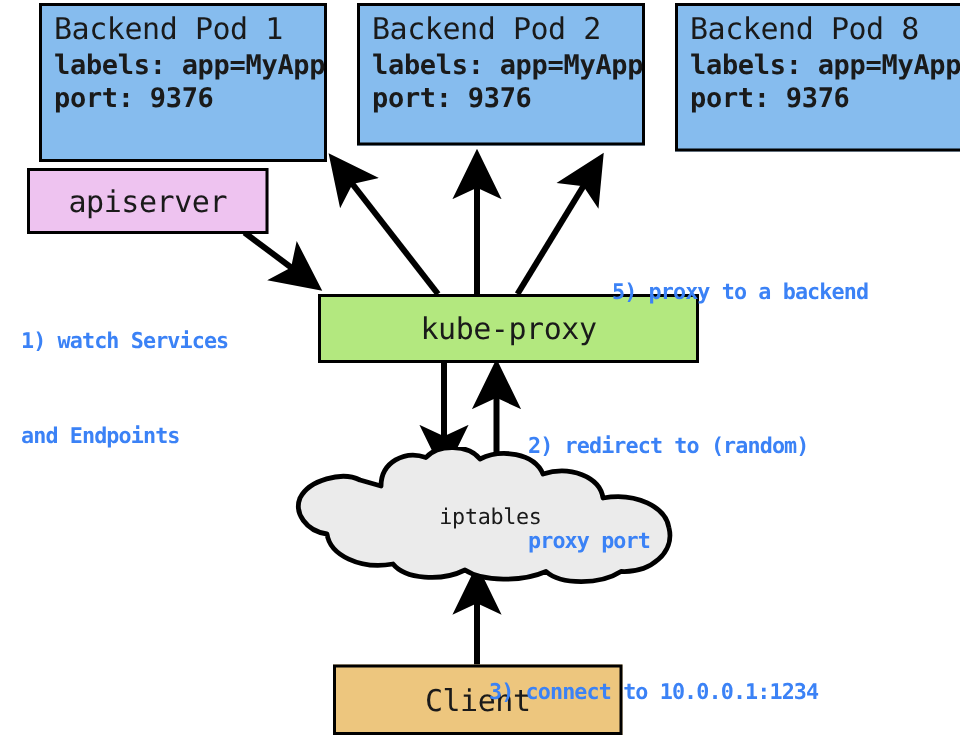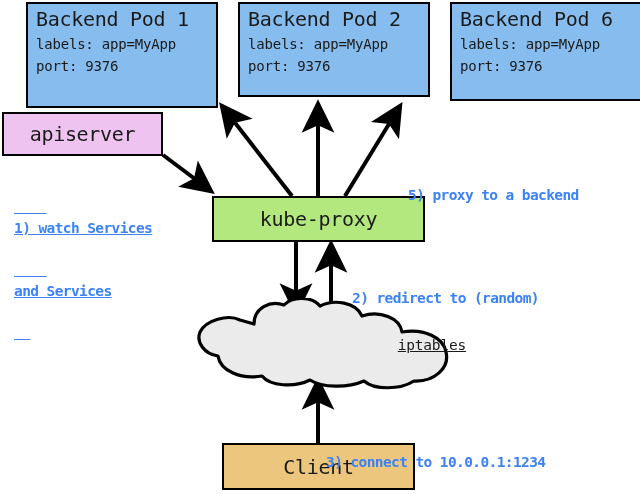--- a/index.html
+++ b/index.html
@@ -36,24 +36,25 @@
     padding: 2px 8px 4px 8px;
     justify-content: flex-start;
   }
   .pod-title {
     font-size: 20px;
     line-height: 27px;
     letter-spacing: -0.3px;
     white-space: nowrap;
   }
   .pod-line {
-    font-size: 14px;
+    font-size: 18px;
     line-height: 22px;
     letter-spacing: -0.2px;
     white-space: nowrap;
+    font-weight: bold;
   }
   .node-center-label {
     text-align: center;
     font-size: 20px;
     line-height: 24px;
     letter-spacing: -0.3px;
     white-space: nowrap;
   }
   .annot {
     position: absolute;
@@ -64,25 +65,24 @@
     letter-spacing: -0.6px;
     color: #3b82f6;
     white-space: pre;
   }
   .cloud-wrap {
     position: absolute;
   }
   .cloud-label {
     position: absolute;
     width: 100%;
-    text-align: right;
+    text-align: center;
     font-size: 14.5px;
     letter-spacing: -0.2px;
     color: #1a1a1a;
-    text-decoration: underline;
   }
 </style>
 </head>
 <body>
 
 <div id="canvas">
 
   <svg id="wires" viewBox="0 0 640 494">
     <defs>
       <marker id="ah" markerWidth="9" markerHeight="9" refX="7.2" refY="4.5" orient="auto" markerUnits="strokeWidth">
@@ -125,60 +125,61 @@
     <div class="pod-line">port: 9376</div>
   </div>
 
   <div class="node pod" style="left:238px; top:2px; width:192px; height:95px; background:#86bcee;">
     <div class="pod-title">Backend Pod 2</div>
     <div class="pod-line">labels: app=MyApp</div>
     <div class="pod-line">port: 9376</div>
   </div>
 
   <div class="node pod" style="left:450px; top:2px; width:192px; height:99px; background:#86bcee;">
-    <div class="pod-title">Backend Pod 6</div>
+    <div class="pod-title">Backend Pod 8</div>
     <div class="pod-line">labels: app=MyApp</div>
     <div class="pod-line">port: 9376</div>
   </div>
 
-  <div class="node" style="left:2px; top:112px; width:161px; height:44px; background:#eec3f0;">
+  <div class="node" style="left:18px; top:112px; width:161px; height:44px; background:#eec3f0;">
     <div class="node-center-label">apiserver</div>
   </div>
 
-  <div class="node" style="left:212px; top:196px; width:213px; height:46px; background:#b3e87f;">
+  <div class="node" style="left:212px; top:196px; width:254px; height:46px; background:#b3e87f;">
     <div class="node-center-label">kube-proxy</div>
   </div>
 
   <div class="cloud-wrap" style="left:188px; top:298px; width:278px; height:92px;">
     <svg width="278" height="92" viewBox="0 0 278 92">
       <path d="M66,26 C66,10 82,2 96,7 C104,-2 124,-2 132,8
                C146,1 168,4 174,18 C192,12 212,20 214,34
                C236,30 256,40 258,54 C262,70 246,84 226,83
                C212,92 186,92 176,83 C160,90 134,90 122,82
                C106,90 82,88 74,78 C52,82 32,72 30,58
                C16,56 8,44 12,34 C18,22 40,16 52,22 Z" fill="#ebebeb" stroke="#000000" stroke-width="3.2" stroke-linejoin="round"></path>
     </svg>
     <div class="cloud-label" style="top:39px; left:0px;">iptables</div>
   </div>
 
   <div class="node" style="left:222px; top:443px; width:193px; height:47px; background:#edc67e;justify-content:center;">
     <div class="node-center-label">Client</div>
   </div>
 
-  <div class="annot" style="left:14px; top:176px;text-decoration:underline;">
+  <div class="annot" style="left:14px; top:176px;">
     <div>1) watch Services</div>
-    <div>and Services</div>
+    <div>and Endpoints</div>
   </div>
 
 
   <div class="annot" style="left:326px; top:410px;">
     <div>3) connect to 10.0.0.1:1234</div>
   </div>
 
   <div class="annot" style="left:352px; top:246px;">
     <div>2) redirect to (random)</div>
+    <div>proxy port</div>
   </div>
 
   <div class="annot" style="left:408px; top:143px;">
     <div>5) proxy to a backend</div>
   </div>
 
 </div>
 
 </body></html>

